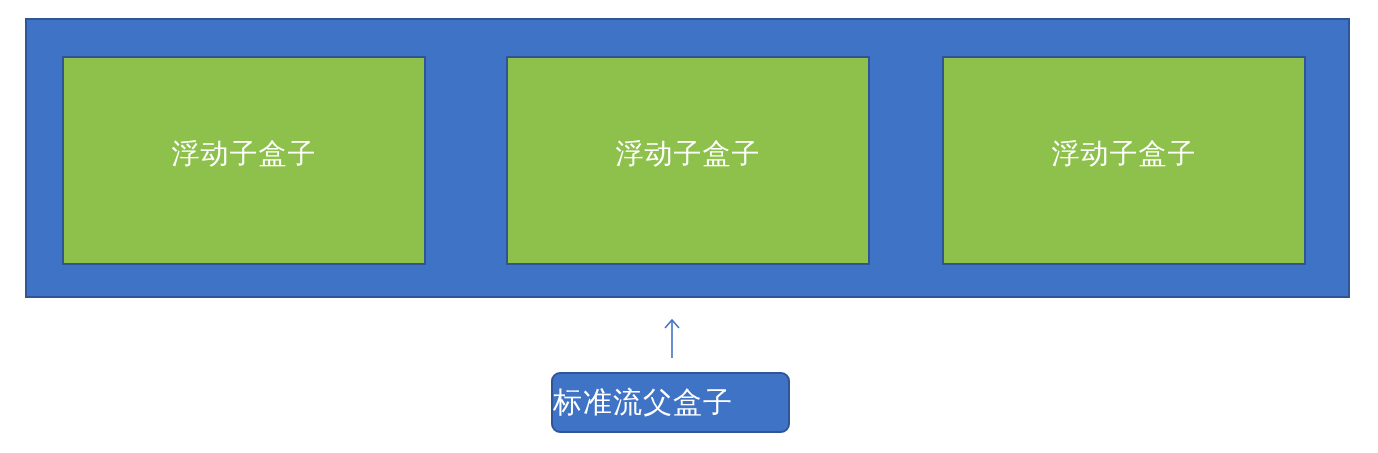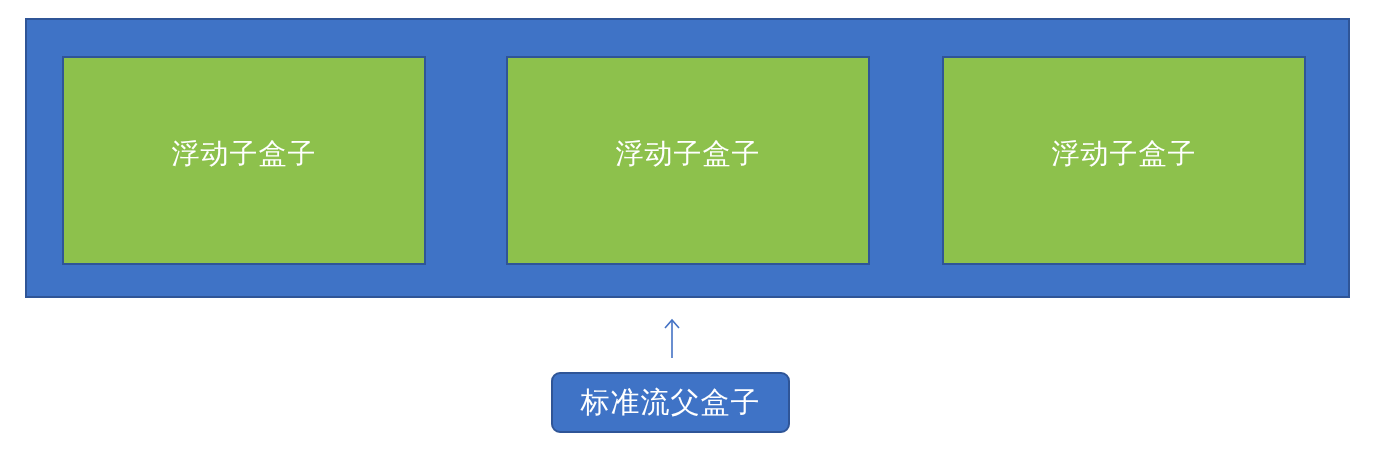--- a/index.html
+++ b/index.html
@@ -22,21 +22,21 @@
       padding-bottom: 14px; box-sizing: border-box;
     }
     .c1 { left: 35px; width: 364px; height: 209px; }
     .c2 { left: 479px; width: 364px; height: 209px; }
     .c3 { left: 915px; width: 364px; height: 209px; }
     .arrow { position: absolute; left: 664px; top: 318px; width: 16px; height: 42px; }
     .label-box {
       position: absolute; left: 551px; top: 372px;
       width: 239px; height: 61px; box-sizing: border-box;
       background: #3f73c6; border: 2px solid #2f5597; border-radius: 9px;
-      display: flex; align-items: center; justify-content: center;
+      display: flex; align-items: center; justify-content: flex-start;
       color: #ffffff; font-size: 29px; letter-spacing: 1px;
     }
   </style>
 </head>
 <body>
 
 <div class="parent">
   <div class="child c1">
     <span>浮动子盒子</span>
   </div>

